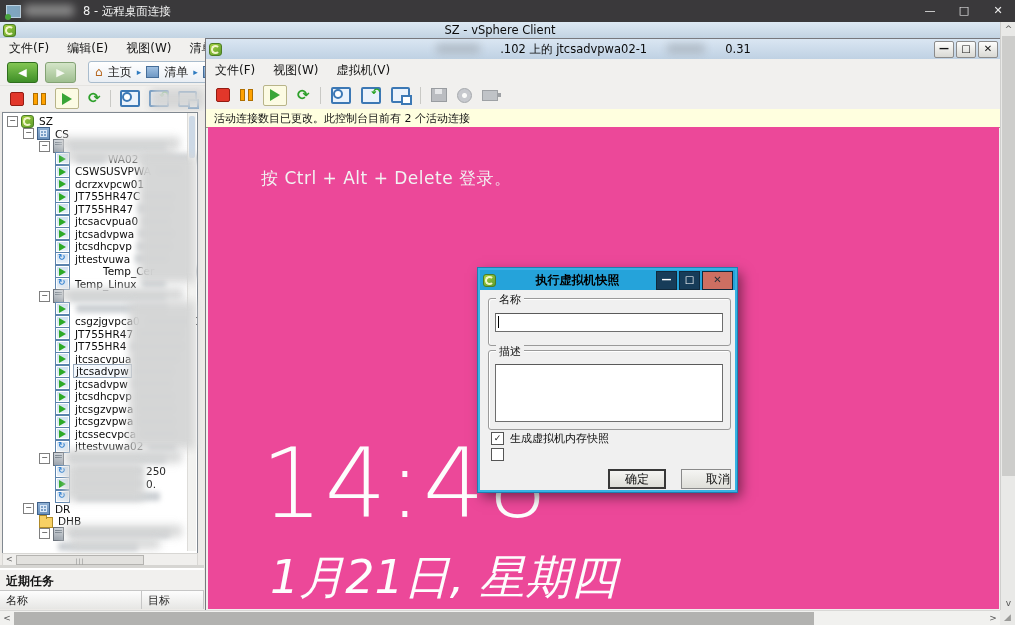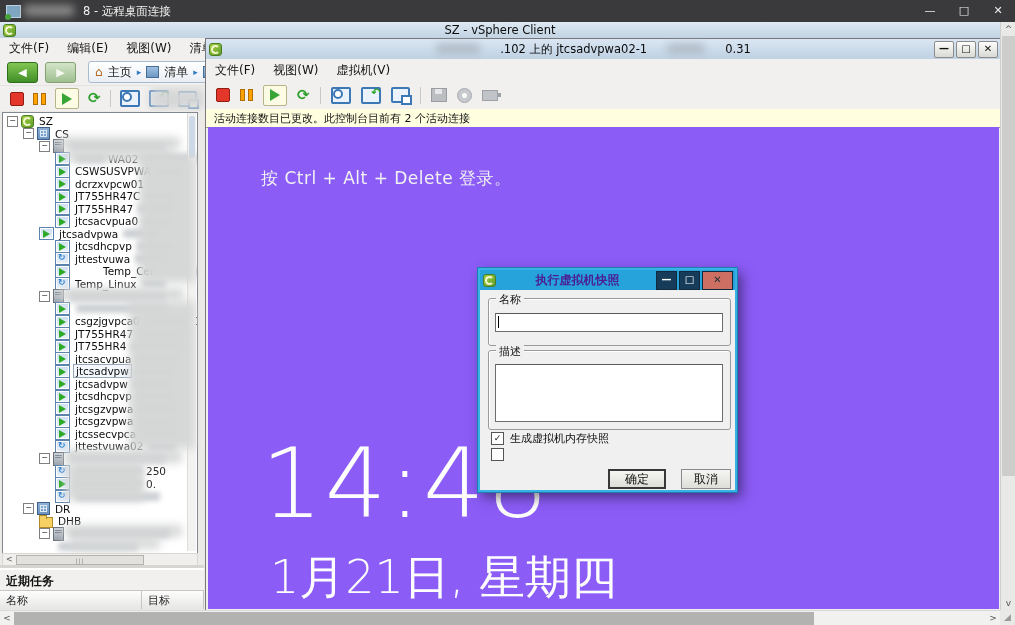--- a/index.html
+++ b/index.html
@@ -93,29 +93,29 @@
   
   #cw-window{left:205px;top:38px;width:795px;height:572px;background:#f0efed;border:1px solid #77777c;box-shadow:-1px -1px 0 #fff inset;z-index:10;}
   #cw-titlebar{left:0;top:0;width:100%;height:20px;background:linear-gradient(#dae6f2,#bfd1e3);display:flex;align-items:center;}
   #cw-titletext{position:absolute;left:60px;right:80px;top:0;bottom:0;display:flex;align-items:center;justify-content:center;gap:20px;font-size:11.5px;color:#0a0a0a;white-space:nowrap;}
   #cw-ctls{position:absolute;right:3px;top:2px;display:flex;gap:2px;}
   .wbtn{width:18px;height:15px;border:1px solid #8b8b8b;background:linear-gradient(#fdfdfc,#d9d9d4);font-size:10px;line-height:13px;text-align:center;color:#111;border-radius:2px;font-weight:bold;}
   #cw-menubar{left:0;top:20px;width:100%;height:22px;border-bottom:1px solid #dddcd9;}
   #cw-toolbar{left:0;top:42px;width:100%;height:28px;background:#f1f0ee;display:flex;align-items:center;gap:10px;padding-left:10px;box-sizing:border-box;}
   #cw-notif{left:0;top:70px;width:100%;height:18px;background:#ffffdf;border-bottom:1px solid #9e9e85;display:flex;align-items:center;}
   #cw-notif-text{font-size:11px;color:#111;margin-left:8px;}
-  #cw-console{left:2px;top:88px;width:791px;height:482px;background:#8b5cf6;overflow:hidden;}
+  #cw-console{left:2px;top:88px;width:791px;height:482px;background:#ec4899;overflow:hidden;}
   #lock-msg{position:absolute;left:53px;top:40px;color:#f2f2f2;font-size:17px;letter-spacing:.5px;font-weight:400;}
   #lock-time{position:absolute;left:53px;top:308px;color:#fdfdfd;font-size:97px;font-weight:200;line-height:1;letter-spacing:2px;}
-  #lock-date{position:absolute;left:62px;top:420px;color:#fdfdfd;font-size:46px;font-weight:200;white-space:nowrap;}
+  #lock-date{position:absolute;left:62px;top:420px;color:#fdfdfd;font-size:46px;font-weight:200;white-space:nowrap;font-style:italic;}
 
   
   #dialog{left:478px;top:268px;width:259px;height:224px;z-index:20;border:2px solid #38b2e4;box-shadow:0 0 0 1px #1d7fb0,4px 5px 12px rgba(0,0,0,.5);background:#f0f0f0;box-sizing:border-box;}
   #dlg-titlebar{position:absolute;left:0;top:0;right:0;height:20px;background:#25a3da;display:flex;align-items:center;}
-  #dlg-title{position:absolute;left:20px;right:80px;text-align:center;font-size:12px;color:#4c1d95;font-weight:bold;}
+  #dlg-title{position:absolute;left:20px;right:80px;text-align:center;font-size:12px;color:#000000;font-weight:bold;}
   #dlg-ctls{position:absolute;right:2px;top:1px;display:flex;gap:2px;}
   .dlg-btn{height:17px;text-align:center;font-size:10px;line-height:16px;font-weight:bold;border:1px solid #10293c;}
   .dlg-btn.mm{width:19px;background:#173c59;color:#fff;}
   .dlg-btn.cl{width:29px;background:#cd6f62;color:#25303a;}
   .fs{position:absolute;border:1px solid #9a9a9a;border-radius:3px;box-shadow:1px 1px 0 #fff inset;}
   .fs-legend{position:absolute;top:-7px;left:7px;background:#f0f0f0;padding:0 3px;font-size:11px;color:#111;}
   .txt{position:absolute;background:#fff;border:1px solid #6e6e6e;border-top-color:#5a5a5a;font-family:inherit;font-size:12px;padding:1px 2px;box-sizing:border-box;outline:none;resize:none;}
   #name-caret{position:absolute;width:1px;height:12px;background:#000;}
   .cbx{position:absolute;width:11px;height:11px;background:#fff;border:1px solid #555;font-size:9px;line-height:10px;text-align:center;font-weight:bold;color:#111;}
   .cb-label{position:absolute;font-size:11px;color:#0d0d0d;line-height:1.1;}
@@ -225,21 +225,21 @@
         <div class="trow" style="top: 89.5px; padding-left: 52px;">
           <span class="ti i-vm-on"></span>
           <span class="tlabel">JT755HR47</span>
           <span class="blur-inline" style="width: 36px;"></span>
         </div>
         <div class="trow" style="top: 102px; padding-left: 52px;">
           <span class="ti i-vm-on"></span>
           <span class="tlabel">jtcsacvpua0</span>
           <span class="blur-inline" style="width: 28px;"></span>
         </div>
-        <div class="trow" style="top: 114.5px; padding-left: 36px;">
+        <div class="trow" style="top: 114.5px; padding-left: 52px;">
           <span class="ti i-vm-on"></span>
           <span class="tlabel">jtcsadvpwa</span>
           <span class="blur-inline" style="width: 36px;"></span>
         </div>
         <div class="trow" style="top: 127px; padding-left: 52px;">
           <span class="ti i-vm-on"></span>
           <span class="tlabel">jtcsdhcpvp</span>
           <span class="blur-inline" style="width: 36px;"></span>
         </div>
         <div class="trow" style="top: 139.5px; padding-left: 52px;">
@@ -454,21 +454,21 @@
       <span class="fs-legend">描述</span>
       <textarea class="txt" style="left: 6px; top: 13px; width: 228px; height: 58px;"></textarea>
     </div>
 
     <span class="cbx" style="left:11px;top:162px;">✓</span>
     <span class="cb-label" style="left:30px;top:163px;">生成虚拟机内存快照</span>
 
     <span class="cbx" style="left:11px;top:178px;"></span>
 
     <span class="dbtn default" style="left:128px;top:199px;width:58px;">确定</span>
-    <span class="dbtn" style="left:201px;top:199px;width:50px;">取消</span>
+    <span class="dbtn" style="left:201px;top:199px;width:50px;text-align:right;">取消</span>
   </div>
 
   <div class="abs" id="rdp-vscroll">
     <span class="vs-arrow" style="top:0;">^</span>
     <span id="rdp-vthumb"></span>
     <span class="vs-arrow" style="bottom:0;">v</span>
   </div>
   <div class="abs" id="rdp-hscroll">
     <span class="hs-arrow" style="left:0;">&lt;</span>
     <span id="rdp-hthumb"></span>

